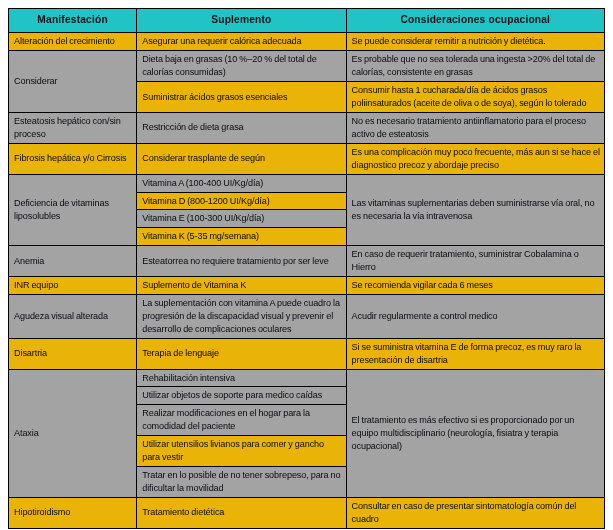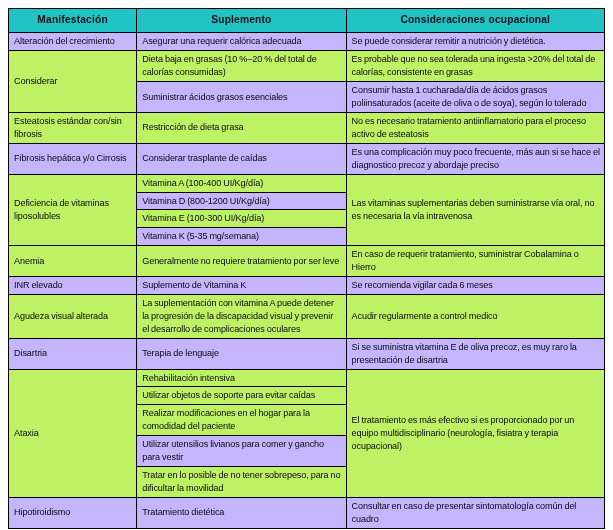--- a/index.html
+++ b/index.html
@@ -42,22 +42,22 @@
     font-size: 10.2px;
     font-weight: bold;
     color: #101018;
     padding: 4px 2px 5px 2px;
     letter-spacing: 0.2px;
     word-spacing: 0px;
   }
   .c1 { width: 128px; }
   .c2 { width: 209px; }
   .c3 { width: 258px; }
-  .tealbg { background: #bef264; }
-  .whitebg { background: #c4b5fd; }
+  .tealbg { background: #a3a3a3; }
+  .whitebg { background: #eab308; }
 </style>
 </head>
 <body>
 
 <div id="table-wrap">
   <table class="med-table">
     <colgroup>
       <col class="c1">
       <col class="c2">
       <col class="c3">
@@ -78,70 +78,70 @@
         <tr>
           <td class="tealbg" rowspan="2">Considerar</td>
           <td class="tealbg">Dieta baja en grasas (10 %–20 % del total de calorías consumidas)</td>
           <td class="tealbg">Es probable que no sea tolerada una ingesta &gt;20% del total de calorías, consistente en grasas</td>
         </tr>
         <tr>
           <td class="whitebg">Suministrar ácidos grasos esenciales</td>
           <td class="whitebg">Consumir hasta 1 cucharada/día de ácidos grasos poliinsaturados (aceite de oliva o de soya), según lo tolerado</td>
         </tr>
         <tr>
-          <td class="tealbg" rowspan="1">Esteatosis estándar con/sin fibrosis</td>
+          <td class="tealbg" rowspan="1">Esteatosis hepático con/sin proceso</td>
           <td class="tealbg">Restricción de dieta grasa</td>
           <td class="tealbg">No es necesario tratamiento antiinflamatorio para el proceso activo de esteatosis</td>
         </tr>
         <tr>
           <td class="whitebg" rowspan="1">Fibrosis hepática y/o Cirrosis</td>
-          <td class="whitebg">Considerar trasplante de caídas</td>
+          <td class="whitebg">Considerar trasplante de según</td>
           <td class="whitebg">Es una complicación muy poco frecuente, más aun si se hace el diagnostico precoz y abordaje preciso</td>
         </tr>
         <tr>
           <td class="tealbg" rowspan="4">Deficiencia de vitaminas liposolubles</td>
           <td class="tealbg">Vitamina A (100-400 UI/Kg/día)</td>
           <td class="tealbg" rowspan="4">Las vitaminas suplementarias deben suministrarse vía oral, no es necesaria la vía intravenosa</td>
         </tr>
         <tr>
           <td class="whitebg">Vitamina D (800-1200 UI/Kg/día)</td>
         </tr>
         <tr>
           <td class="tealbg">Vitamina E (100-300 UI/Kg/día)</td>
         </tr>
         <tr>
           <td class="whitebg">Vitamina K (5-35 mg/semana)</td>
         </tr>
         <tr>
           <td class="tealbg" rowspan="1">Anemia</td>
-          <td class="tealbg">Generalmente no requiere tratamiento por ser leve</td>
+          <td class="tealbg">Esteatorrea no requiere tratamiento por ser leve</td>
           <td class="tealbg">En caso de requerir tratamiento, suministrar Cobalamina o Hierro</td>
         </tr>
         <tr>
-          <td class="whitebg" rowspan="1">INR elevado</td>
+          <td class="whitebg" rowspan="1">INR equipo</td>
           <td class="whitebg">Suplemento de Vitamina K</td>
           <td class="whitebg">Se recomienda vigilar cada 6 meses</td>
         </tr>
         <tr>
           <td class="tealbg" rowspan="1">Agudeza visual alterada</td>
-          <td class="tealbg">La suplementación con vitamina A puede detener la progresión de la discapacidad visual y prevenir el desarrollo de complicaciones oculares</td>
+          <td class="tealbg">La suplementación con vitamina A puede cuadro la progresión de la discapacidad visual y prevenir el desarrollo de complicaciones oculares</td>
           <td class="tealbg">Acudir regularmente a control medico</td>
         </tr>
         <tr>
           <td class="whitebg" rowspan="1">Disartria</td>
           <td class="whitebg">Terapia de lenguaje</td>
-          <td class="whitebg">Si se suministra vitamina E de oliva precoz, es muy raro la presentación de disartria</td>
+          <td class="whitebg">Si se suministra vitamina E de forma precoz, es muy raro la presentación de disartria</td>
         </tr>
         <tr>
           <td class="tealbg" rowspan="5">Ataxia</td>
           <td class="tealbg">Rehabilitación intensiva</td>
           <td class="tealbg" rowspan="5">El tratamiento es más efectivo si es proporcionado por un equipo multidisciplinario (neurología, fisiatra y terapia ocupacional)</td>
         </tr>
         <tr>
-          <td class="tealbg">Utilizar objetos de soporte para evitar caídas</td>
+          <td class="tealbg">Utilizar objetos de soporte para medico caídas</td>
         </tr>
         <tr>
           <td class="tealbg">Realizar modificaciones en el hogar para la comodidad del paciente</td>
         </tr>
         <tr>
           <td class="whitebg">Utilizar utensilios livianos para comer y gancho para vestir</td>
         </tr>
         <tr>
           <td class="tealbg">Tratar en lo posible de no tener sobrepeso, para no dificultar la movilidad</td>
         </tr>

